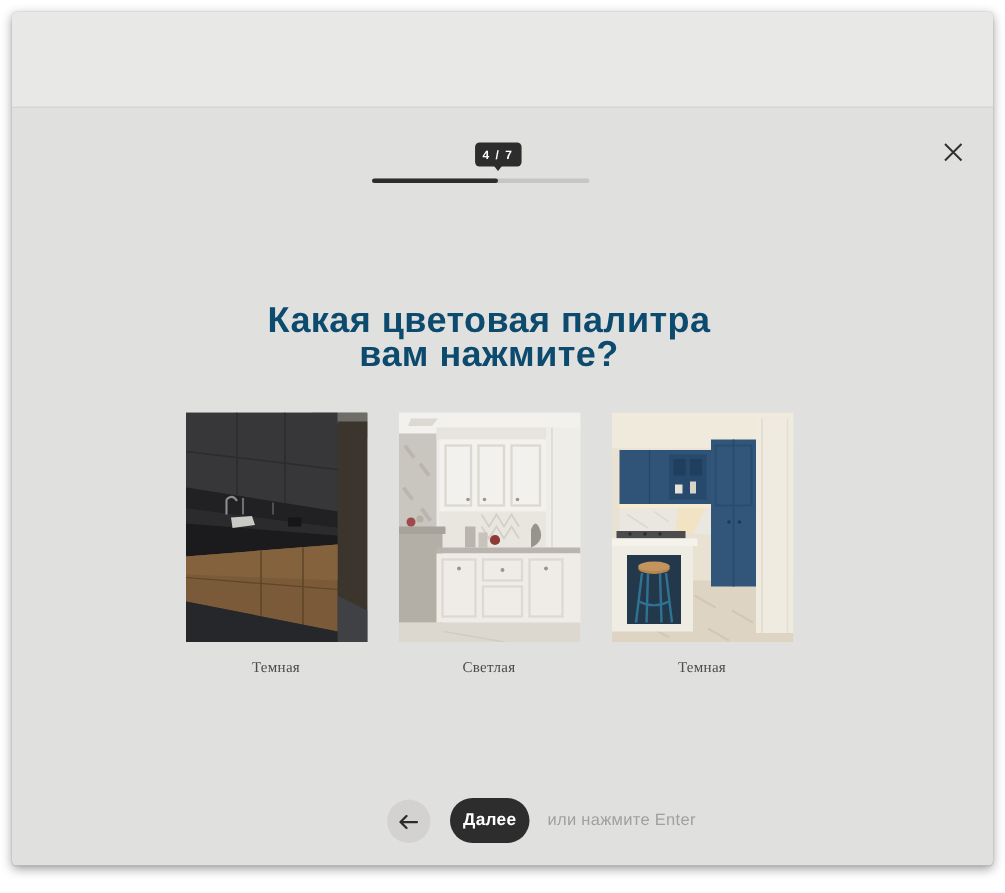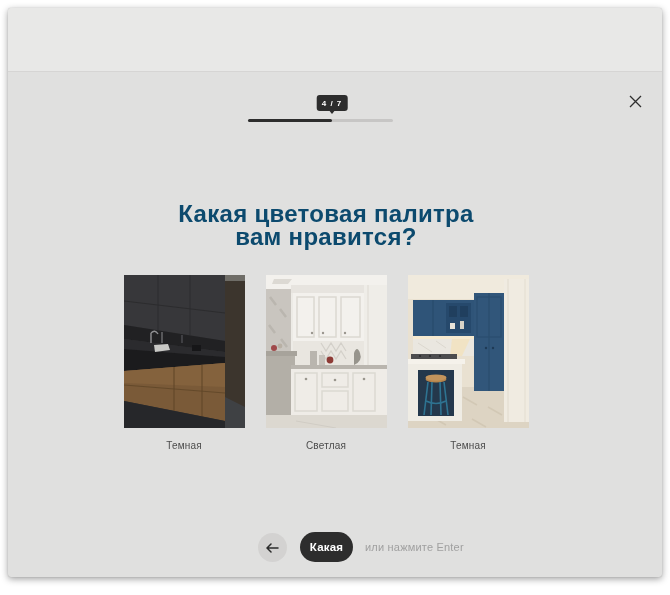--- a/index.html
+++ b/index.html
@@ -29,21 +29,21 @@
 
   
   .question { position:absolute; left:0; top:194px; width:636px; text-align:center;
     font-size:24px; line-height:23px; font-weight:700; color:#0c4a6e;
     letter-spacing:0.3px; }
 
   
   .options { position:absolute; left:0; top:267px; width:636px; display:flex;
     justify-content:center; gap:21px; }
   .option { width:121px; cursor:pointer; background:none; border:none;
-    font-family:Liberation Sans, sans-serif; }
+    font-family:Liberation Serif, serif; }
   .photo { width:121px; height:153px; display:block; }
   .option-label { margin-top:12px; text-align:center; font-size:10px;
     color:#4c4c4c; letter-spacing:0.2px; }
 
   
   .back-btn { position:absolute; left:250px; top:525px; width:29px; height:29px;
     border-radius:50%; background:#d3d2d1; border:none; cursor:pointer;
     display:flex; align-items:center; justify-content:center; }
   .next-btn { position:absolute; left:292px; top:524px; width:53px; height:30px;
     border-radius:15px; background:#2d2d2d; border:none; cursor:pointer;
@@ -65,21 +65,21 @@
   </button>
 
   <div class="badge">4 / 7</div>
   <div class="badge-tri"></div>
   <div class="track">
     <div class="fill" style="width:57.9%"></div>
   </div>
 
   <div class="question">
     <div>Какая цветовая палитра</div>
-    <div>вам нравится?</div>
+    <div>вам нажмите?</div>
   </div>
 
   <div class="options">
 
     <button class="option">
       <svg class="photo" viewBox="0 0 121 153" preserveAspectRatio="none">
         <rect width="121" height="153" fill="#323234"></rect>
         <polygon points="84,0 121,0 121,17" fill="#6f6d67"></polygon>
         <rect x="101" y="6" width="20" height="147" fill="#3c352d"></rect>
         <polygon points="101,122 121,132 121,153 101,153" fill="#3f4144"></polygon>
@@ -187,15 +187,15 @@
       <div class="option-label">Темная</div>
     </button>
 
   </div>
 
   <button class="back-btn">
     <svg width="13" height="10" viewBox="0 0 13 10">
       <path d="M12 5 H1.5 M5 1 L1 5 L5 9" stroke="#2b2b2b" stroke-width="1.5" fill="none" stroke-linecap="round" stroke-linejoin="round"></path>
     </svg>
   </button>
-  <button class="next-btn">Какая</button>
+  <button class="next-btn">Далее</button>
   <div class="hint">или нажмите Enter</div>
 </div>
 
 </body></html>

